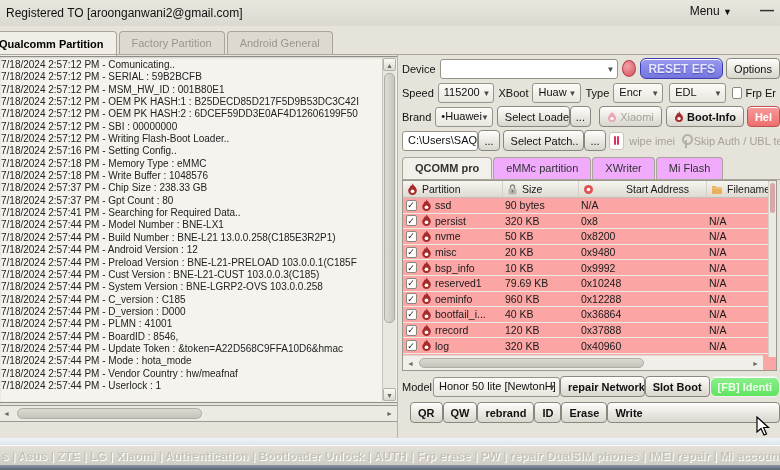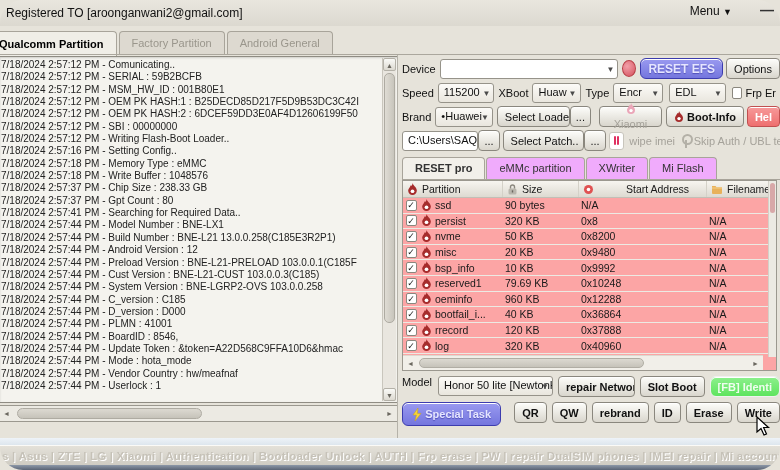--- a/index.html
+++ b/index.html
@@ -1,18 +1,18 @@
 <!DOCTYPE html>
 <html><head>
 <meta charset="utf-8">
 <style>
   * { margin:0; padding:0; box-sizing:border-box; }
   html,body { width:780px; height:470px; overflow:hidden; }
   body { font-family:"Liberation Sans","DejaVu Sans",sans-serif; background:#e6e3da; color:#1a1a1a; }
-  #app { position:relative; width:780px; height:470px; background:#e6e3da; overflow:hidden;border-radius:23px; }
+  #app { position:relative; width:780px; height:470px; background:#e6e3da; overflow:hidden; }
 
   
   .titlebar { position:absolute; left:0; top:0; width:780px; height:26px; background:linear-gradient(#e9e6de,#dcd9d0); display:flex; align-items:center; }
   .reg-text { font-size:12px; padding-left:6px; color:#111; }
   .menu-btn { position:absolute; right:48px; top:4px; font-size:12px; color:#111; cursor:default; }
   .menu-btn .arr { font-size:9px; }
   .min-btn { position:absolute; right:6px; top:2px; font-size:14px; font-weight:bold; color:#333; }
 
   
   .maintabs { position:absolute; left:-14px; top:28px; height:27px; display:flex; align-items:flex-end; }
@@ -37,21 +37,21 @@
   .rrow { display:flex; align-items:center; margin-bottom:3px; height:21px; white-space:nowrap; }
   .lbl { font-size:11px; color:#111; margin-right:4px; }
   .combo { position:relative; height:20px; border:1px solid #96938a; border-radius:3px; background:linear-gradient(#fcfbf8,#e9e6de); font-size:11px; padding:2px 16px 0 5px; color:#111; overflow:hidden; }
   .combo .ca { position:absolute; right:3px; top:5px; font-size:8px; color:#4a4a4a; }
   .combo.white { background:#fff; }
   .btn { height:21px; border:1px solid #8a877e; border-radius:4px; background:linear-gradient(#fdfdfa,#d9d6cd); font-size:11px; padding:0 7px; display:inline-flex; align-items:center; gap:3px; color:#111; box-shadow:inset 0 1px 0 #fff; }
   .btn.small { padding:0 5px; }
   .btn.purple { background:linear-gradient(#9a9af0,#7476de); border:1.5px solid #3c3cae; color:#e6e6ff; font-weight:bold; text-shadow:0 1px 1px #5050b8; border-radius:6px; }
   .btn.red { background:linear-gradient(#f79a9a,#ee6f6f); border-color:#c05050; color:#fff; font-weight:bold; }
   .btn.green { background:linear-gradient(#8df08d,#5ee45e); border-color:#f0f0f0; color:#effdef; font-weight:bold; border-radius:6px; }
-  .btn.disabled { color:#a5a29a;flex-direction:column; }
+  .btn.disabled { color:#a5a29a; }
   .circle-btn { width:17px; height:17px; border-radius:50%; background:radial-gradient(circle at 35% 35%,#f2a0a8,#d4505e); border:1px solid #b84048; margin:0 4px; }
   .chk { width:12px; height:12px; background:#fff; border:1px solid #8a877e; border-radius:2px; display:inline-flex; align-items:center; justify-content:center; font-size:10px; color:#222; }
   .greytext { font-size:11px; color:#a5a29a; }
   .warn-btn { width:16px; height:18px; background:#fff; border:1px solid #c8c5bc; border-radius:3px; display:inline-flex; align-items:center; justify-content:center; gap:1px; }
   .warn-btn i { display:block; width:2px; height:9px; background:#e03060; border-radius:1px; }
   .keyicon { width:11px; height:14px; position:relative; opacity:.55; }
   .keyicon:before { content:""; position:absolute; left:2px; top:0; width:7px; height:7px; border:2px solid #8a877e; border-radius:50%; }
   .keyicon:after { content:""; position:absolute; left:5px; top:6px; width:2px; height:8px; background:#8a877e; }
 
   
@@ -70,21 +70,21 @@
   .tr .cb { width:11px; height:11px; font-size:9px; }
   .tr .fcell { width:14px; display:flex; justify-content:center; }
   .td { padding-left:2px; overflow:hidden; white-space:nowrap; }
   .td.n { width:70px; } .td.s { width:76px; } .td.a { width:128px; } .td.f { flex:1; }
   .tbl-hscroll { position:absolute; left:0; bottom:0; width:360px; height:15px; background:#f1efe9; border-top:1px solid #ddd9d0; }
   .tbl-hthumb { position:absolute; left:16px; top:2px; width:225px; height:10px; background:linear-gradient(#dcd9d1,#c6c3ba); border:1px solid #b0ada4; border-radius:5px; }
   .tbl-vscroll { position:absolute; right:0; top:0; width:8px; height:176px; background:#eceae3; border-left:1px solid #d4d1c8; }
   .tbl-vthumb { position:absolute; left:1px; top:2px; width:5px; height:30px; background:#d8a8a8; border-radius:3px; }
 
   
-  .frow { display:flex; margin-top:5px; gap:5px; white-space:nowrap; }
+  .frow { display:flex; align-items:center; margin-top:5px; white-space:nowrap; }
 
   
   .icon { display:inline-flex; flex:none; }
   .flame svg { width:11px; height:13px; }
   .mini svg { width:10px; height:12px; }
 
   
   .blueband { position:absolute; left:0; top:438px; width:780px; height:7px; background:linear-gradient(#eef3f8,#dde6ee); }
   .statusbar { position:absolute; left:0; top:445px; width:780px; height:20px; background:linear-gradient(#e4e1d9,#cfccc3); border-top:1px solid #fbfaf7; display:flex; align-items:center; overflow:hidden; }
   .status-text { font-size:11.5px; font-weight:bold; color:#c6c2b8; text-shadow:1px 1px 0 #ffffff; white-space:nowrap; padding-left:2px; letter-spacing:.2px; }
@@ -207,21 +207,21 @@
       <span class="warn-btn" style="margin-left:3px;">
           <i></i>
           <i></i>
         </span>
       <span class="greytext" style="margin-left:5px;">wipe imei</span>
       <span class="keyicon" style="margin-left:5px;"></span>
       <span class="greytext" style="margin-left:3px; overflow:hidden;">Skip Auth / UBL te</span>
     </div>
 
     <div class="subtabs">
-      <div class="stab active">RESET pro</div>
+      <div class="stab active">QCOMM pro</div>
       <div class="stab">eMMc partition</div>
       <div class="stab">XWriter</div>
       <div class="stab">Mi Flash</div>
     </div>
 
     <div class="tbl">
       <div class="thead">
         <div class="th c-part">
           <span class="icon flame">
               <svg viewBox="0 0 10 12">
@@ -433,28 +433,20 @@
 
     <div class="frow">
       <span class="lbl">Model</span>
       <span class="combo" style="width:145px; margin-left:-3px;"><span>Honor 50 lite [NewtonH]</span><span class="ca">▼</span></span>
       <span class="btn" style="font-weight:bold; max-width:92px; overflow:hidden;">repair Network!</span>
       <span class="btn" style="font-weight:bold;">Slot Boot</span>
       <span class="btn green" style="flex:1;">[FB] Identi</span>
     </div>
 
     <div class="frow">
-      <span class="btn purple" style="width:108px; justify-content:center; height:24px;">
-        <span class="icon">
-            <svg width="10" height="13" viewBox="0 0 10 13">
-              <polygon points="6,0 1,7 4.4,7 3,13 9,5.4 5.4,5.4" fill="#f5d33c" stroke="#c9a416" stroke-width=".5"></polygon>
-            </svg>
-          </span>
-        <span>Special Task</span>
-      </span>
       <span class="btn" style="margin-left:8px; font-weight:bold;">QR</span>
       <span class="btn" style="font-weight:bold;">QW</span>
       <span class="btn" style="font-weight:bold;">rebrand</span>
       <span class="btn" style="font-weight:bold;">ID</span>
       <span class="btn" style="font-weight:bold;">Erase</span>
       <span class="btn" style="font-weight:bold; flex:1;">Write</span>
     </div>
 
   </div>
 

